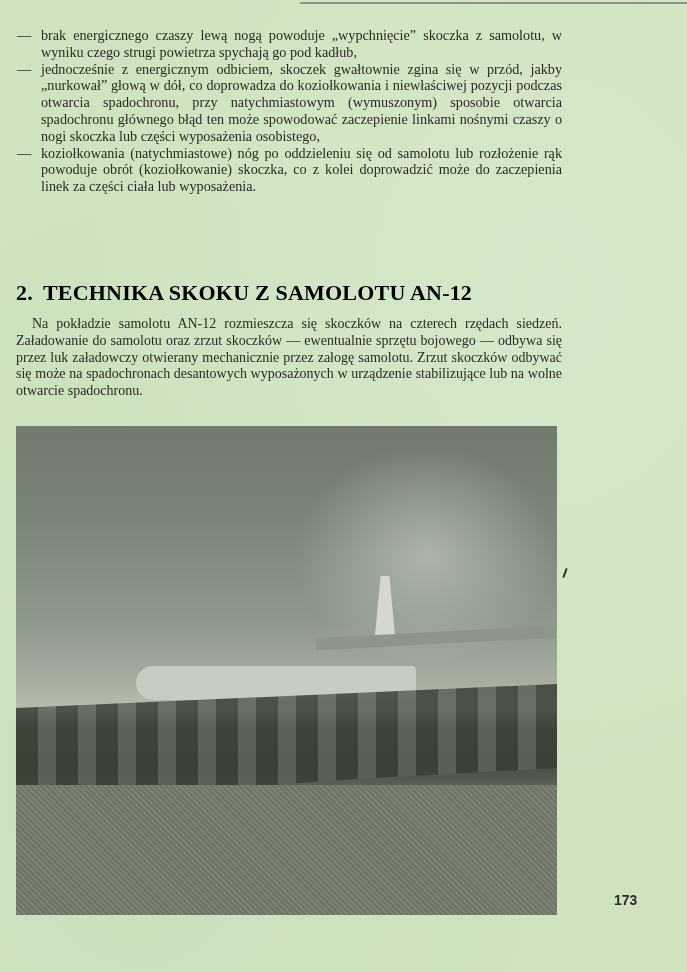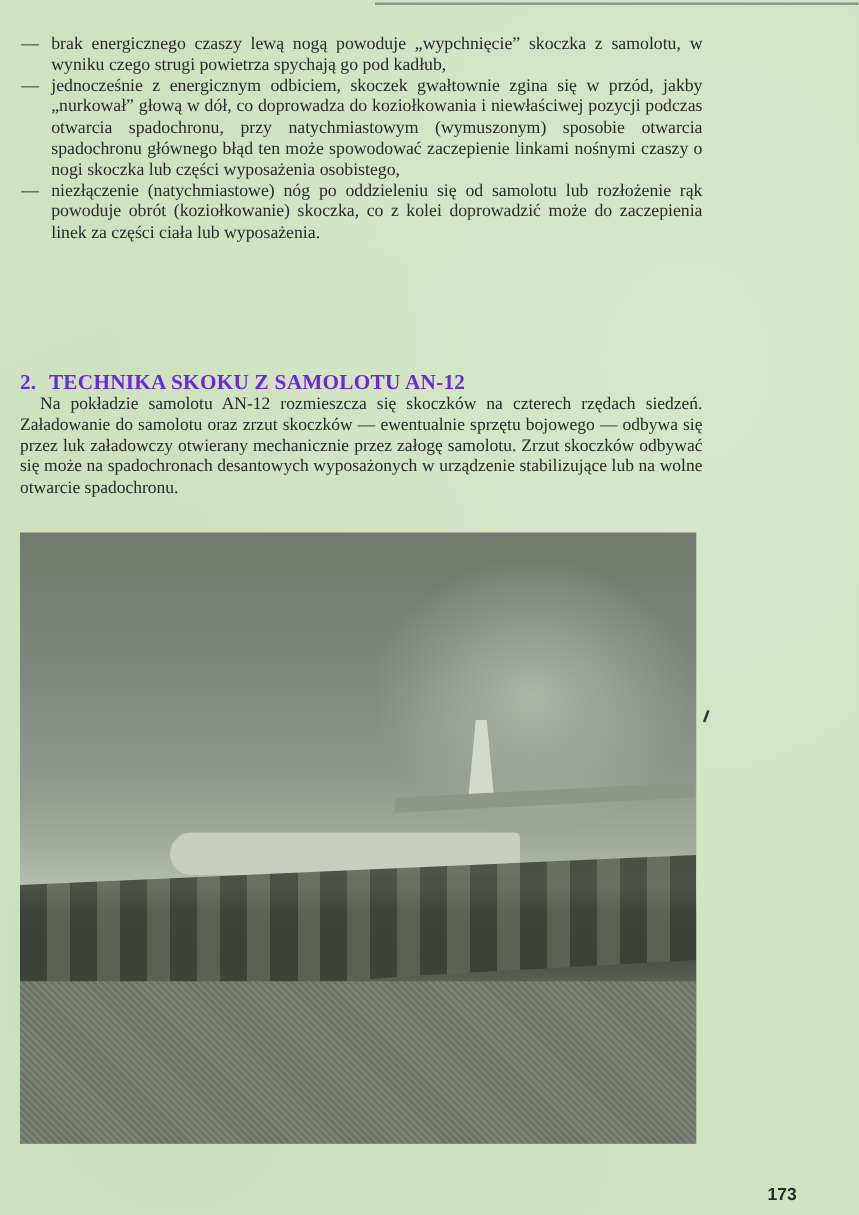--- a/index.html
+++ b/index.html
@@ -16,21 +16,21 @@
     position: absolute; left: 300px; top: 2px; width: 387px; height: 2px;
     background: #6d7468; opacity: 0.7;
   }
   .bullets { position: absolute; left: 17px; top: 27px; width: 545px; }
   .bullet { display: flex; font-size: 14.2px; line-height: 16.8px; }
   .dash { width: 24px; flex: 0 0 24px; }
   .btext { flex: 1; text-align: justify; }
   .heading {
     position: absolute; left: 16px; top: 280px; width: 560px;
     font-family: "Liberation Serif", serif; font-weight: bold;
-    font-size: 17px; letter-spacing: 0.2px; color: #6d28d9; margin-top: 16px;
+    font-size: 22px; letter-spacing: 0.2px; color: #000000;
   }
   .heading .num { margin-right: 10px; }
   .para {
     position: absolute; left: 16px; top: 316px; width: 546px;
     font-size: 14px; line-height: 16.8px; text-align: justify; text-indent: 16px;
   }
   .photo {
     position: absolute; left: 16px; top: 426px; width: 541px; height: 489px;
     background:
       linear-gradient(to bottom, #727a6e 0%, #7c8579 20%, #8f988c 40%, #a5ad9f 52%, #b6beb0 58%, #5a6055 62%, #4b5148 70%, #6e7569 78%, #7a8174 100%);
@@ -60,42 +60,42 @@
   }
   .photo .grass {
     position: absolute; left: 0; bottom: 0; width: 541px; height: 130px;
     background: repeating-linear-gradient(45deg, #6d7466 0 2px, #7b8374 2px 4px);
   }
   .stray-mark {
     position: absolute; left: 564px; top: 568px; width: 2px; height: 10px;
     background: #333; transform: rotate(20deg);
   }
   .page-num {
-    position: absolute; left: 614px; top: 947px;
+    position: absolute; left: 614px; top: 892px;
     font-family: "Liberation Sans", sans-serif; font-weight: bold; font-size: 14px;
     color: #2a2a26;
   }
 </style>
 </head>
 <body>
 
 <div class="top-rule"></div>
 
 <div class="bullets">
   <div class="bullet">
     <span class="dash">—</span>
     <span class="btext">brak energicznego czaszy lewą nogą powoduje „wypchnięcie” skoczka z samolotu, w wyniku czego strugi powietrza spychają go pod kadłub,</span>
   </div>
   <div class="bullet">
     <span class="dash">—</span>
     <span class="btext">jednocześnie z energicznym odbiciem, skoczek gwałtownie zgina się w przód, jakby „nurkował” głową w dół, co doprowadza do koziołkowania i niewłaściwej pozycji podczas otwarcia spadochronu, przy natychmiastowym (wymuszonym) sposobie otwarcia spadochronu głównego błąd ten może spowodować zaczepienie linkami nośnymi czaszy o nogi skoczka lub części wyposażenia osobistego,</span>
   </div>
   <div class="bullet">
     <span class="dash">—</span>
-    <span class="btext">niezłączenie (natychmiastowe) nóg po oddzieleniu się od samolotu lub rozłożenie rąk powoduje obrót (koziołkowanie) skoczka, co z kolei doprowadzić może do zaczepienia linek za części ciała lub wyposażenia.</span>
+    <span class="btext">koziołkowania (natychmiastowe) nóg po oddzieleniu się od samolotu lub rozłożenie rąk powoduje obrót (koziołkowanie) skoczka, co z kolei doprowadzić może do zaczepienia linek za części ciała lub wyposażenia.</span>
   </div>
 </div>
 
 <div class="heading">
   <span class="num">2.</span><span>TECHNIKA SKOKU Z SAMOLOTU AN-12</span>
 </div>
 
 <div class="para">Na pokładzie samolotu AN-12 rozmieszcza się skoczków na czterech rzędach siedzeń. Załadowanie do samolotu oraz zrzut skoczków — ewentualnie sprzętu bojowego — odbywa się przez luk załadowczy otwierany mechanicznie przez załogę samolotu. Zrzut skoczków odbywać się może na spadochronach desantowych wyposażonych w urządzenie stabilizujące lub na wolne otwarcie spadochronu.</div>
 
 <div class="photo" title="Black-and-white photo of paratroopers with parachutes walking across a grass airfield toward an AN-12 aircraft">

